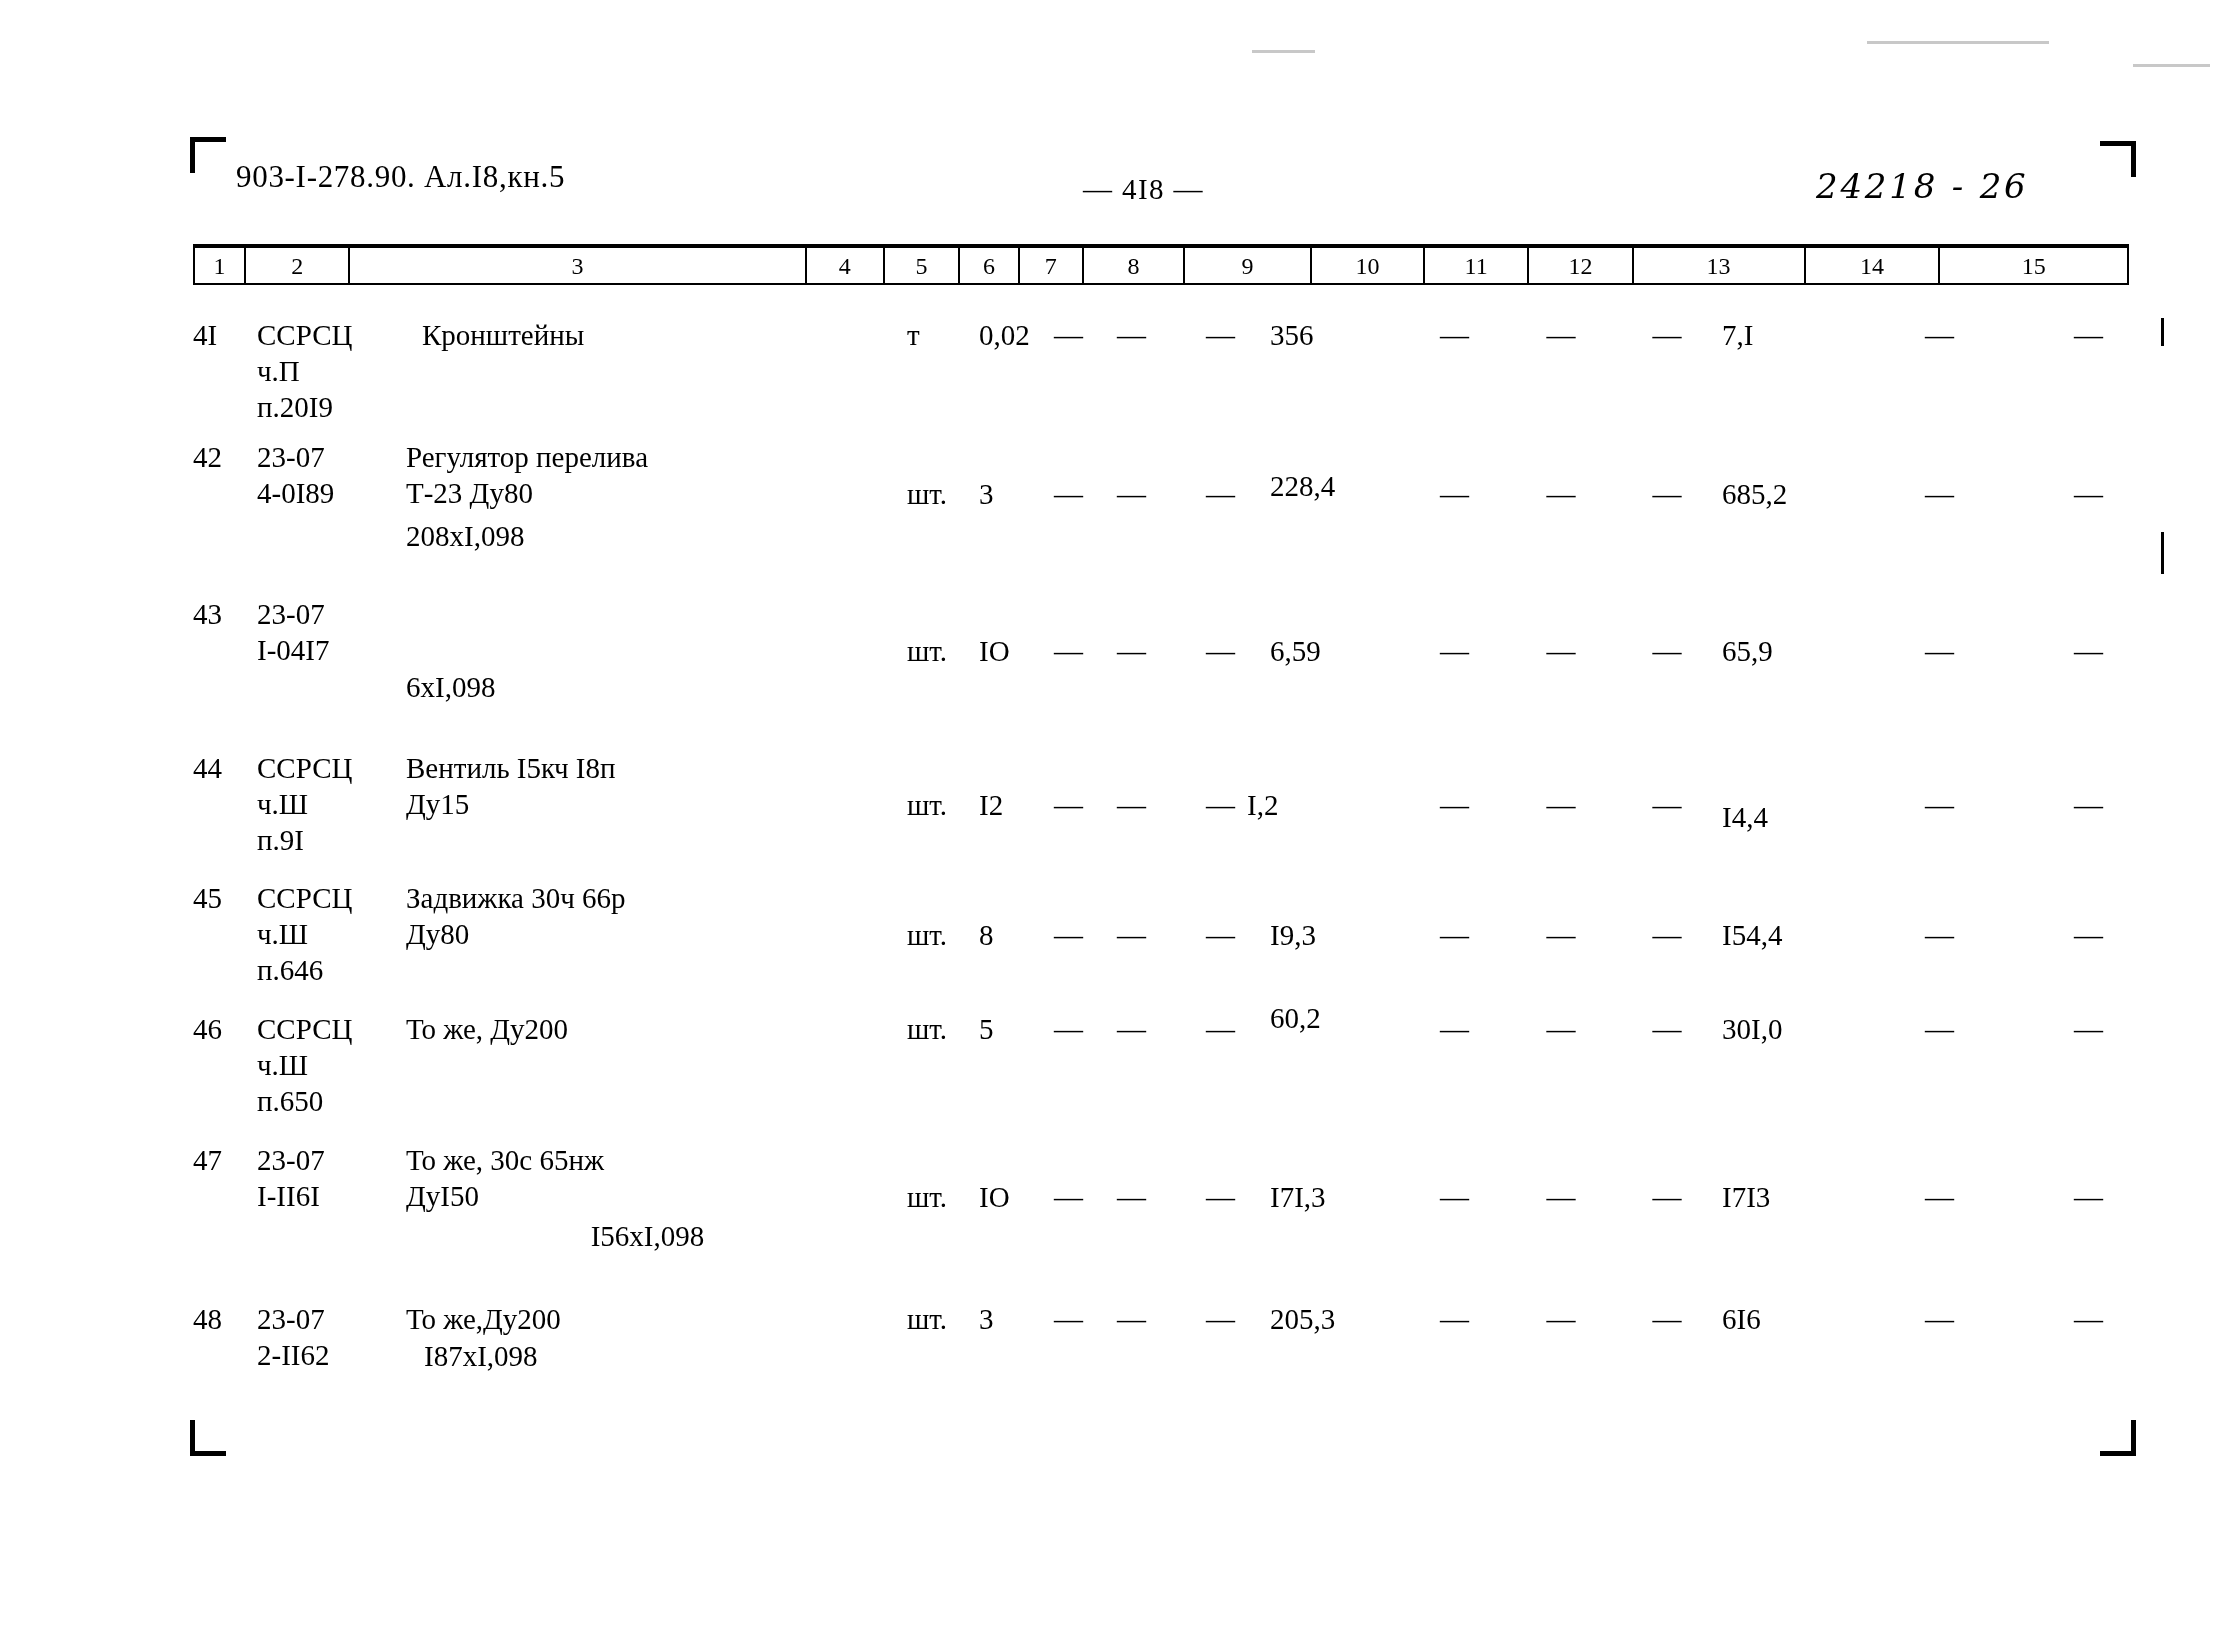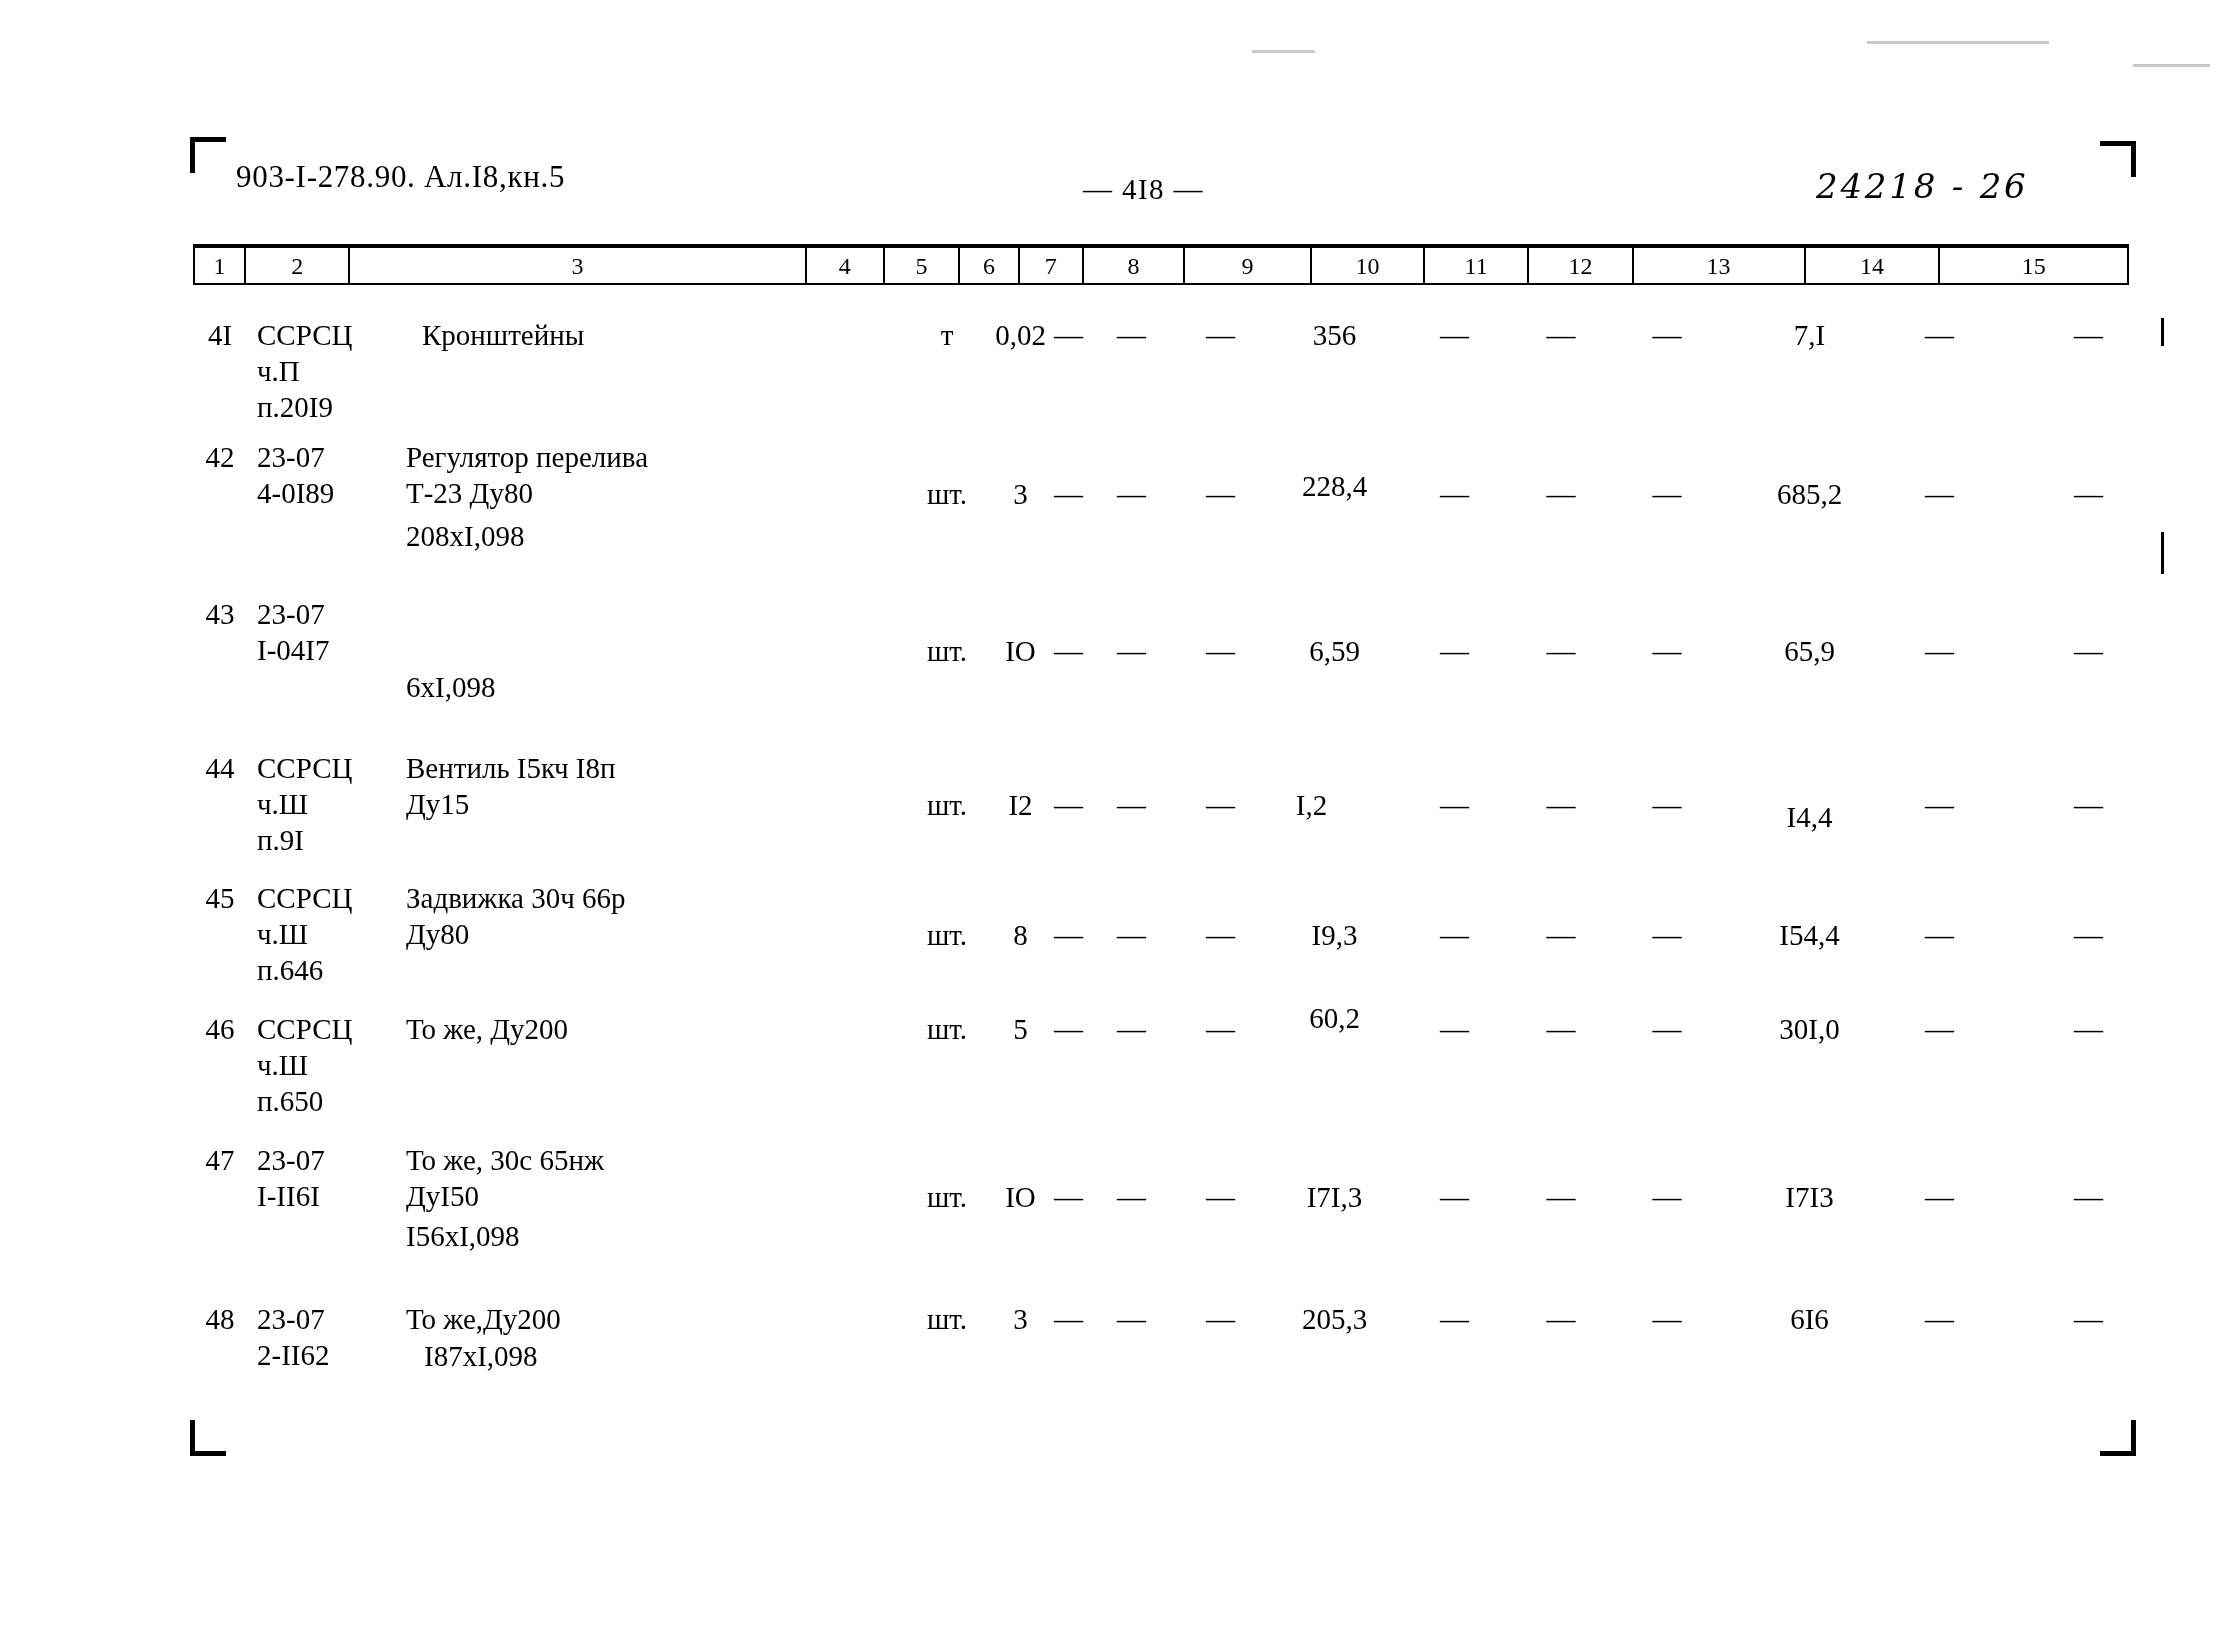--- a/index.html
+++ b/index.html
@@ -116,21 +116,21 @@
   .row {
     position: relative;
     width: 100%;
   }
   .cell {
     position: absolute;
     font-size: 29px;
     line-height: 36px;
     white-space: pre;
   }
-  .cell.center { text-align: center; }
+  .cell.center { text-align: left; }
   .dash {
     position: absolute;
     font-size: 29px;
     line-height: 36px;
     text-align: center;
   }
   .num-stack { white-space: pre-line; }
 
   
   .edge-tick {
@@ -307,21 +307,21 @@
       <div class="dash" style="left:1678px; top:11.2px; width:137px;">—</div>
       <div class="dash" style="left:1816px; top:11.2px; width:159px;">—</div>
     </div>
 
     <div class="row" style="height:159px;">
       <div class="cell center" style="left:0px;   top:11.2px;  width:54px;">47</div>
       <div class="cell num-stack" style="left:64px;  top:11.2px;  width:147px;">23-07
 I-II6I</div>
       <div class="cell num-stack" style="left:213px; top:11.2px;  width:483px;">То же, 30с 65нж
 ДуI50</div>
-      <div class="cell num-stack" style="left:213px; top:87px; width:483px;">I56xI,098</div>
+      <div class="cell num-stack" style="left:213px; top:87px; width:483px;text-align:center;">I56xI,098</div>
       <div class="cell center" style="left:714px; top:48px; width:80px;">шт.</div>
       <div class="cell center" style="left:786px; top:48px; width:83px;">IO</div>
       <div class="dash" style="left:845px; top:48px; width:61px;">—</div>
       <div class="dash" style="left:906px; top:48px; width:65px;">—</div>
       <div class="dash" style="left:976px; top:48px; width:103px;">—</div>
       <div class="cell center" style="left:1077px; top:48px; width:129px;">I7I,3</div>
       <div class="dash" style="left:1204px; top:48px; width:115px;">—</div>
       <div class="dash" style="left:1315px; top:48px; width:106px;">—</div>
       <div class="dash" style="left:1421px; top:48px; width:106px;">—</div>
       <div class="cell center" style="left:1529px; top:48px; width:175px;">I7I3</div>

